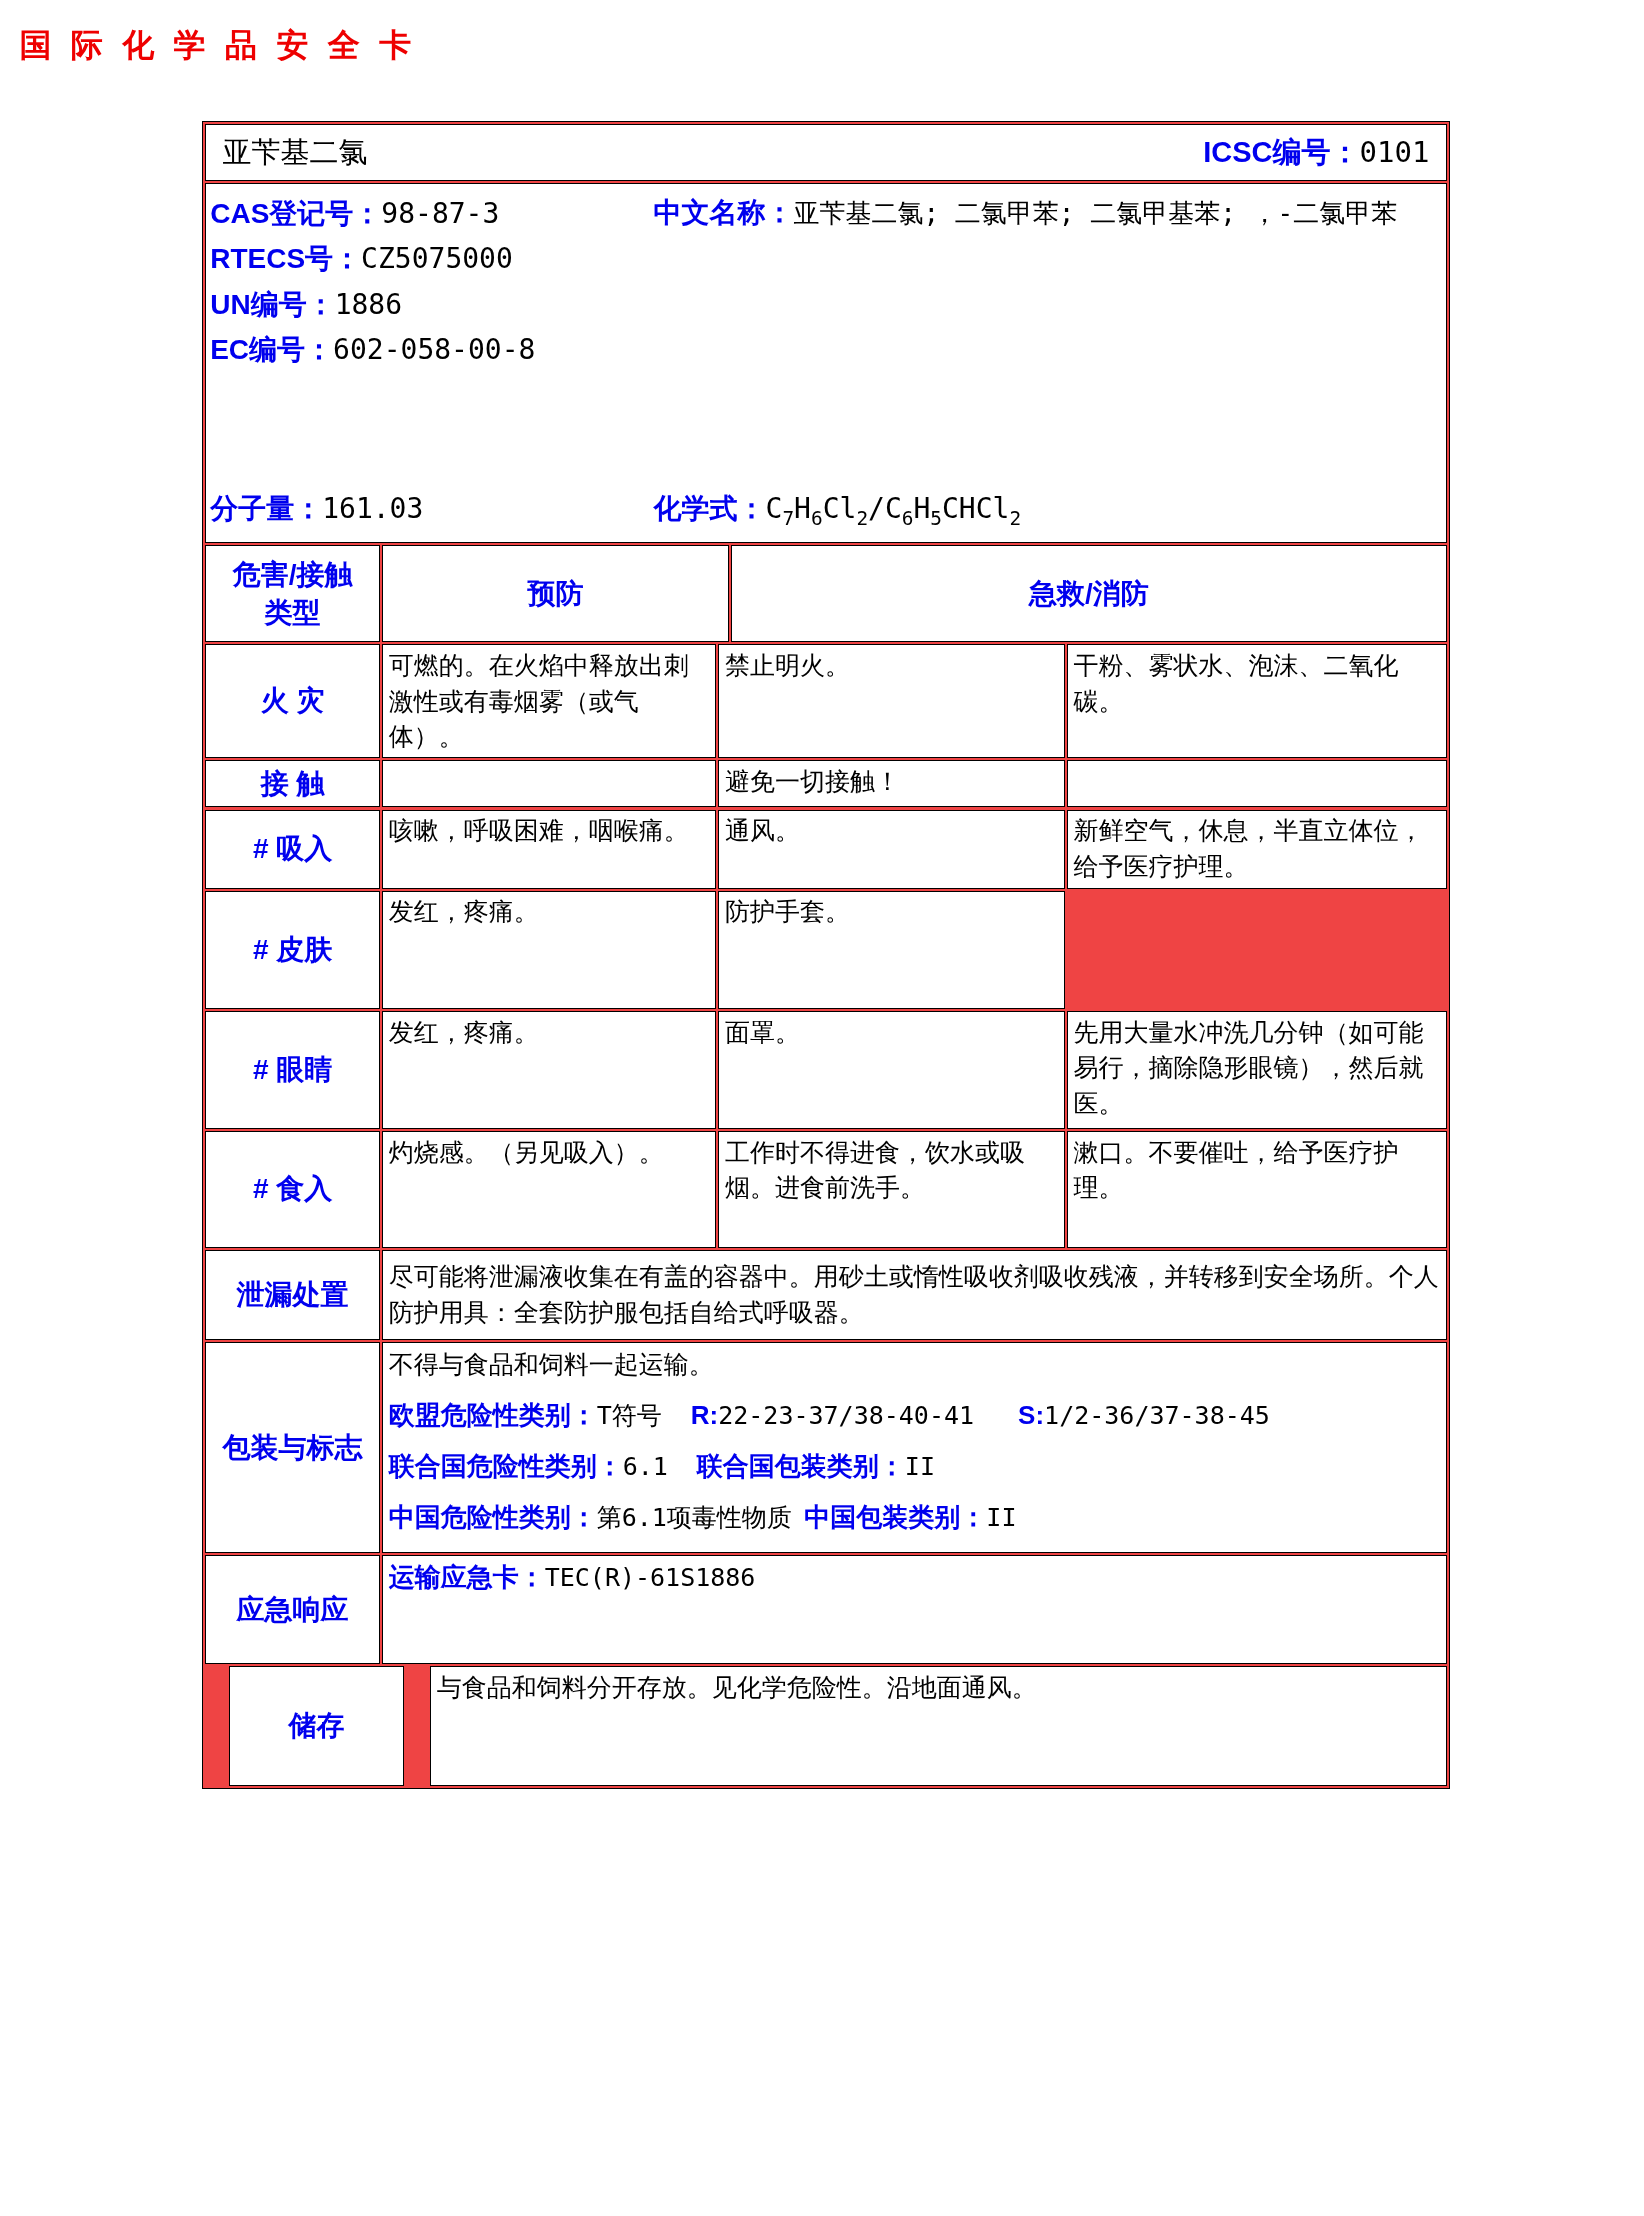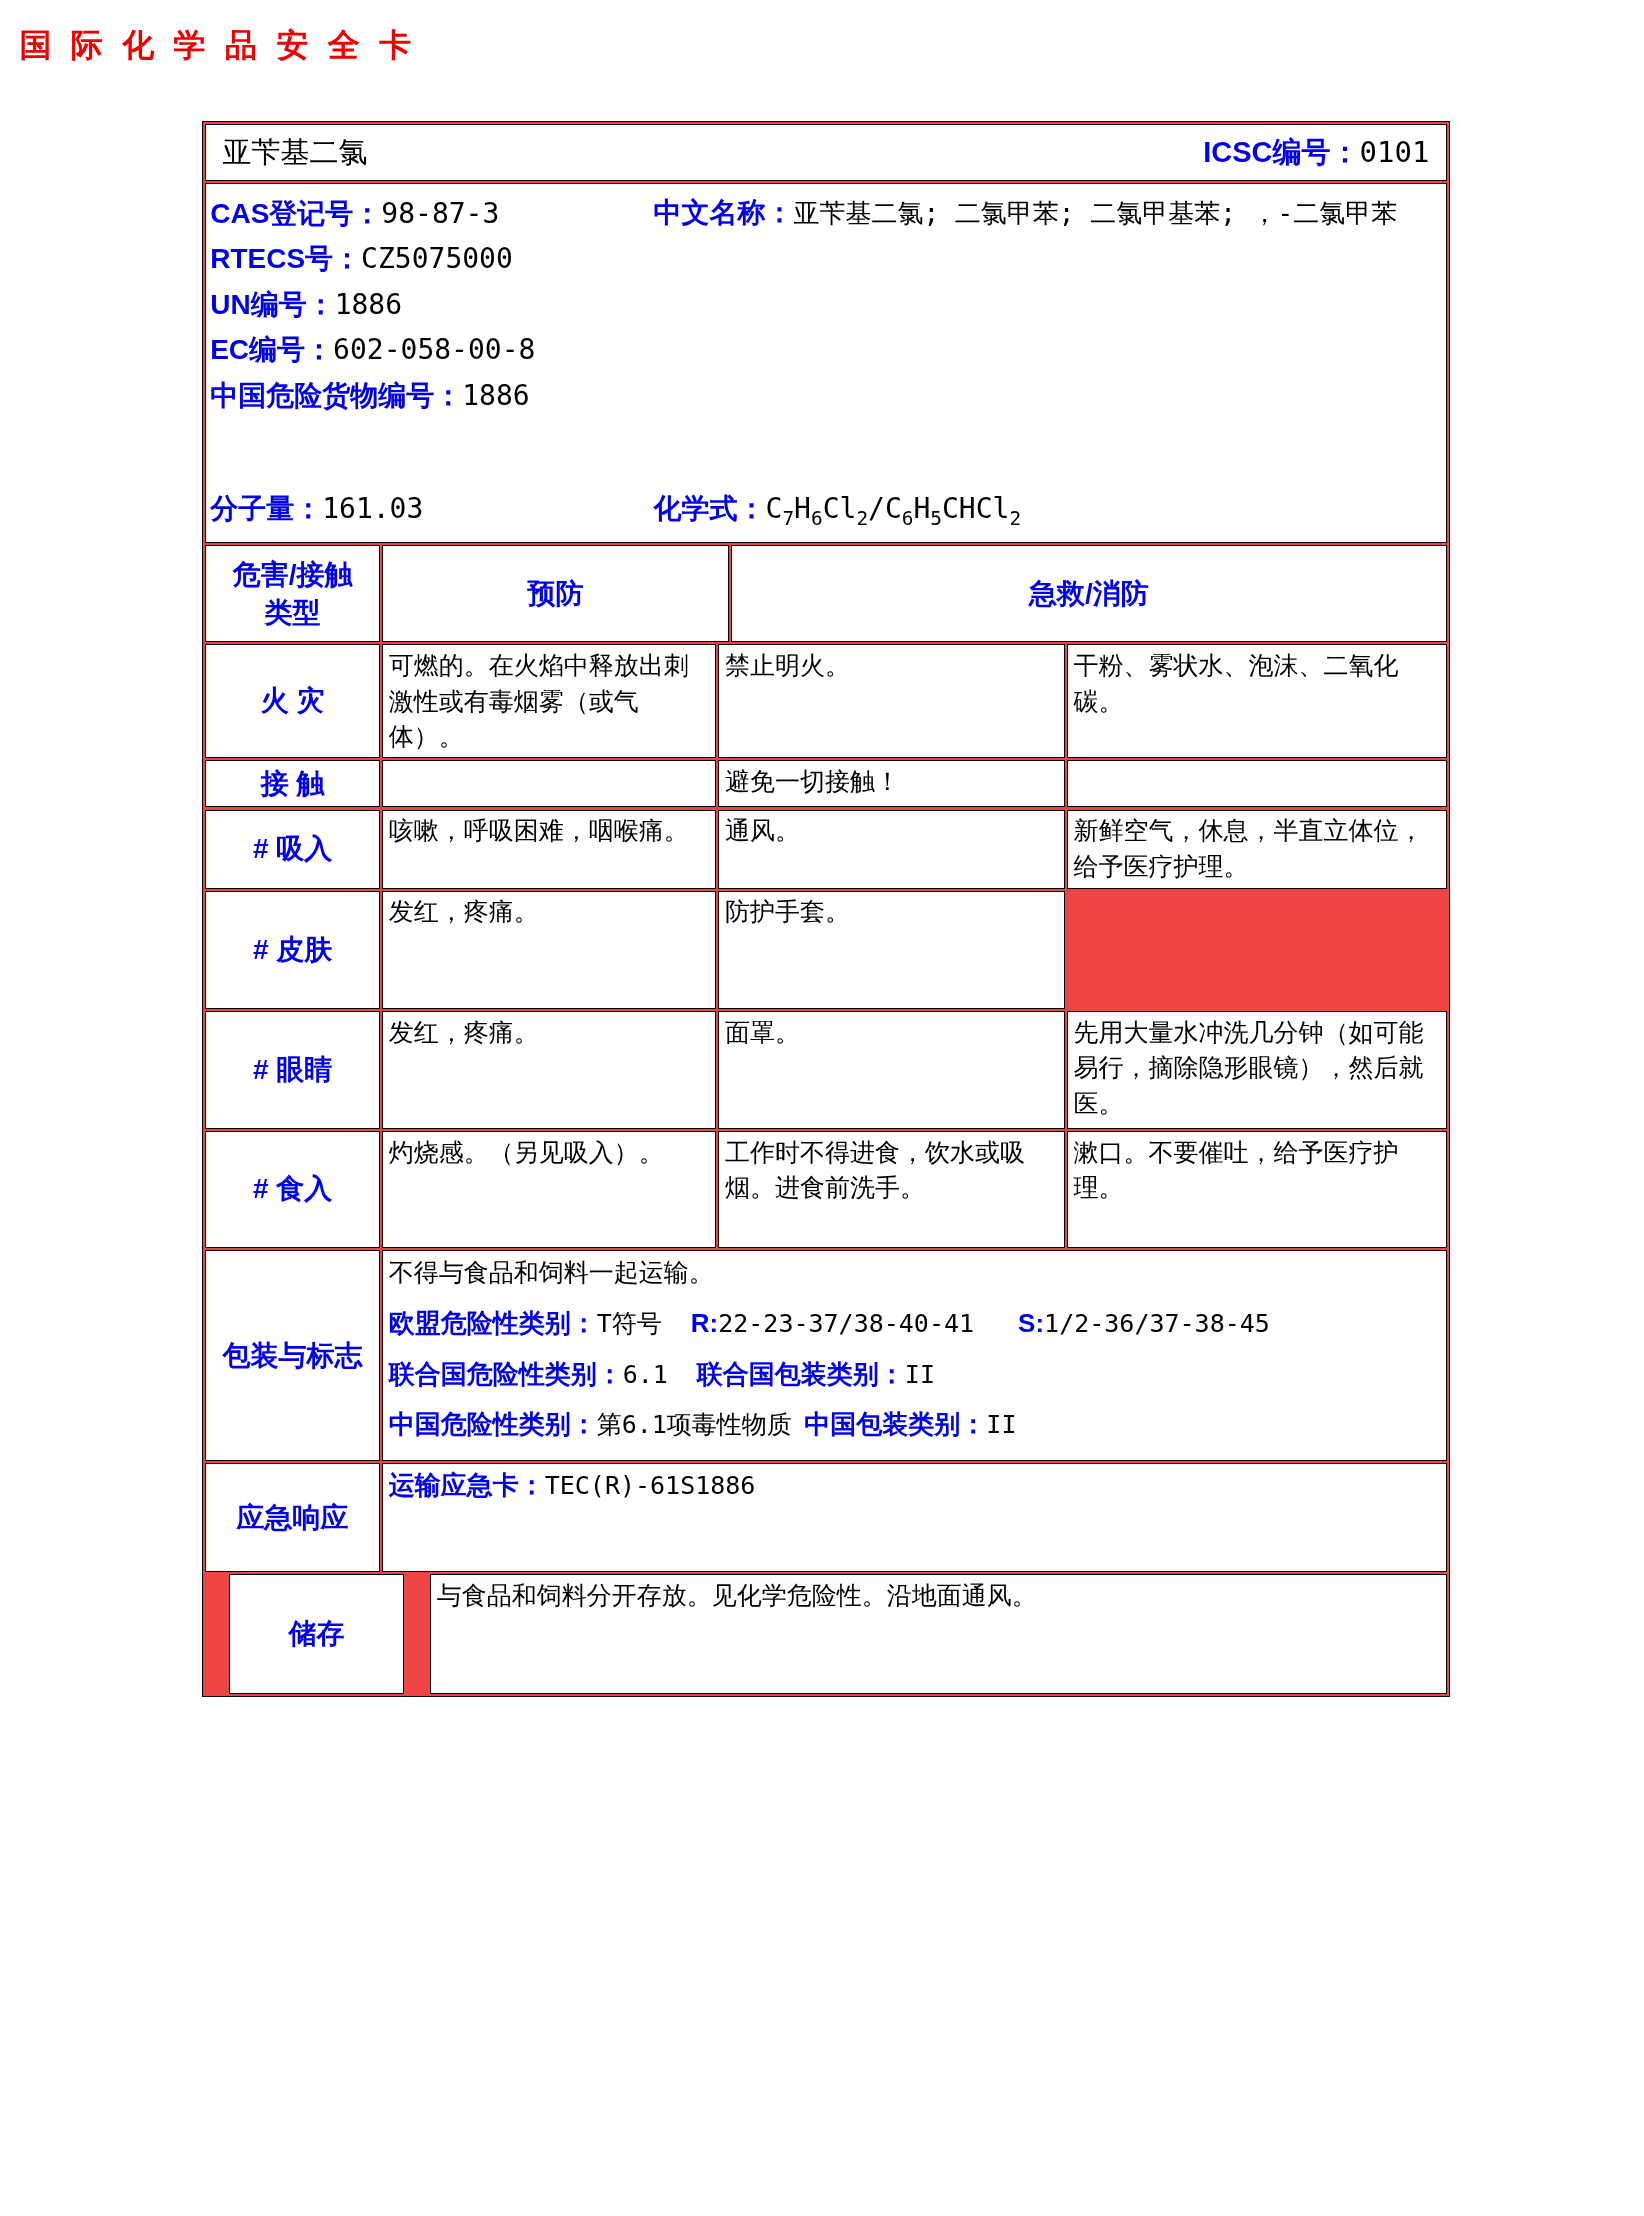--- a/index.html
+++ b/index.html
@@ -139,21 +139,20 @@
   </div>
 
   <div class="row">
     <div class="cell full info-cell">
       <div class="info-grid">
         <div class="ids">
           <div><span class="blue">CAS登记号：</span><span class="val">98-87-3</span></div>
           <div><span class="blue">RTECS号：</span><span class="val">CZ5075000</span></div>
           <div><span class="blue">UN编号：</span><span class="val">1886</span></div>
           <div><span class="blue">EC编号：</span><span class="val">602-058-00-8</span></div>
-          <div><span class="blue">中国危险货物编号：</span><span class="val">1886</span></div>
         </div>
         <div class="names">
           <div class="para"><span class="blue">中文名称：</span><span class="val">亚苄基二氯; 二氯甲苯; 二氯甲基苯; ，-二氯甲苯</span></div>
           <div class="gap"></div>
         </div>
         <div class="mol-line">
           <span class="blue">分子量：</span><span class="val">161.03</span>
         </div>
         <div class="formula-line">
           <span class="blue">化学式：</span><span class="val"><span>C</span><sub>7</sub><span>H</span><sub>6</sub><span>Cl</span><sub>2</sub><span>/C</span><sub>6</sub><span>H</span><sub>5</sub><span>CHCl</span><sub>2</sub></span>
@@ -204,20 +203,26 @@
     <div class="cell c4 content-cell">先用大量水冲洗几分钟（如可能易行，摘除隐形眼镜），然后就医。</div>
   </div>
 
   <div class="row r-ingest">
     <div class="cell c1 lbl blue"># 食入</div>
     <div class="cell c2 content-cell">灼烧感。（另见吸入）。</div>
     <div class="cell c3 content-cell">工作时不得进食，饮水或吸烟。进食前洗手。</div>
     <div class="cell c4 content-cell">漱口。不要催吐，给予医疗护理。</div>
   </div>
 
+  <div class="row r-spill">
+    <div class="cell c1 lbl blue">泄漏处置</div>
+    <div class="cell cmerge content-cell">
+        <span>尽可能将泄漏液收集在有盖的容器中。用砂土或惰性吸收剂吸收残液，并转移到安全场所。个人防护用具：全套防护服包括自给式呼吸器。</span>
+      </div>
+  </div>
 
   <div class="row r-pack">
     <div class="cell c1 lbl blue">包装与标志</div>
     <div class="cell cmerge content-cell">
       <div class="pack-line">不得与食品和饲料一起运输。</div>
       <div class="pack-line">
         <span class="blue">欧盟危险性类别：</span><span>T符号</span><span class="blue sp-m">R:</span><span>22-23-37/38-40-41</span><span class="blue sp-l">S:</span><span>1/2-36/37-38-45</span>
       </div>
       <div class="pack-line">
         <span class="blue">联合国危险性类别：</span><span>6.1</span><span class="blue sp-m">联合国包装类别：</span><span>II</span>

